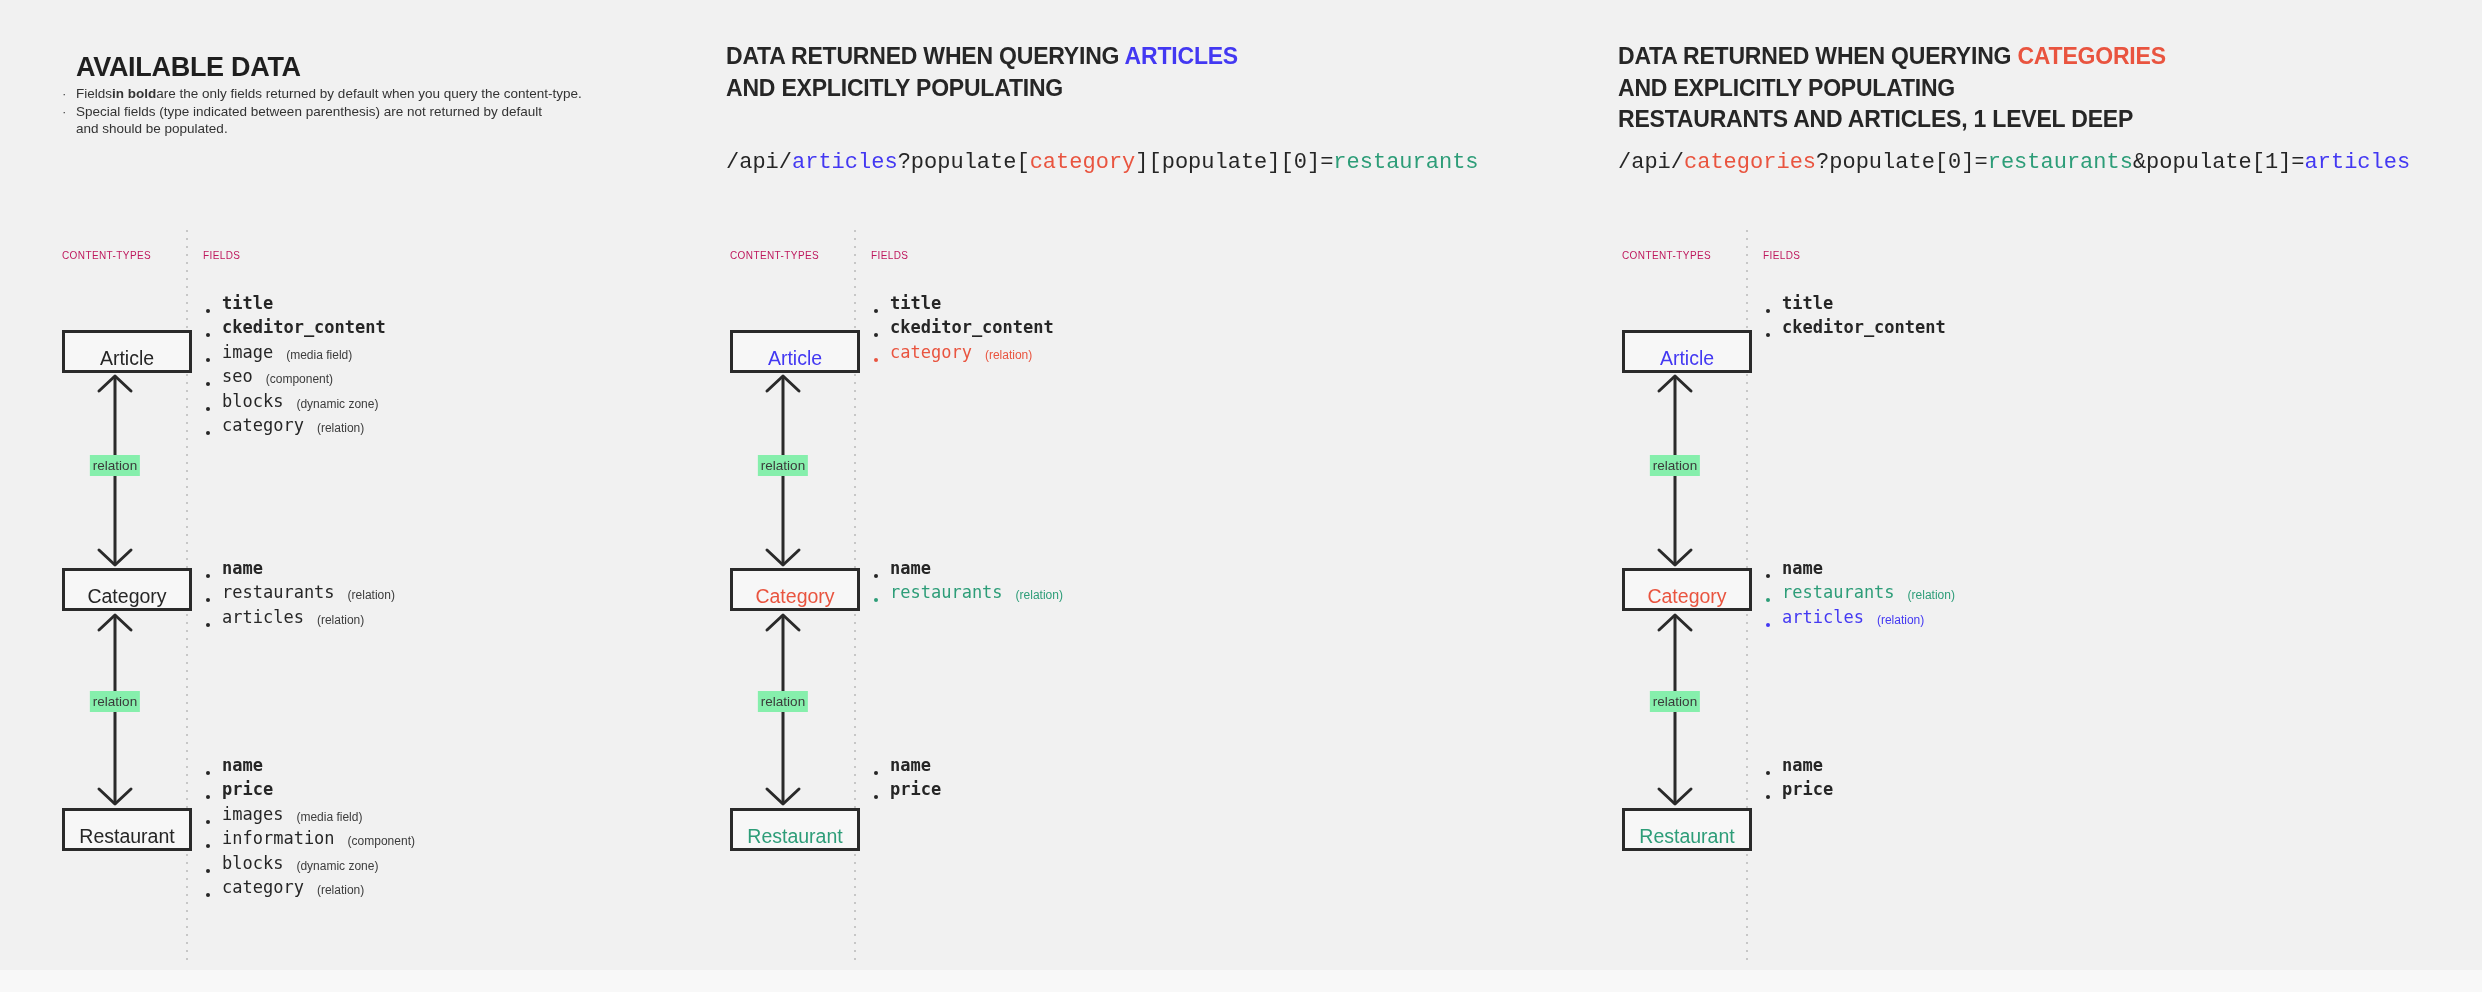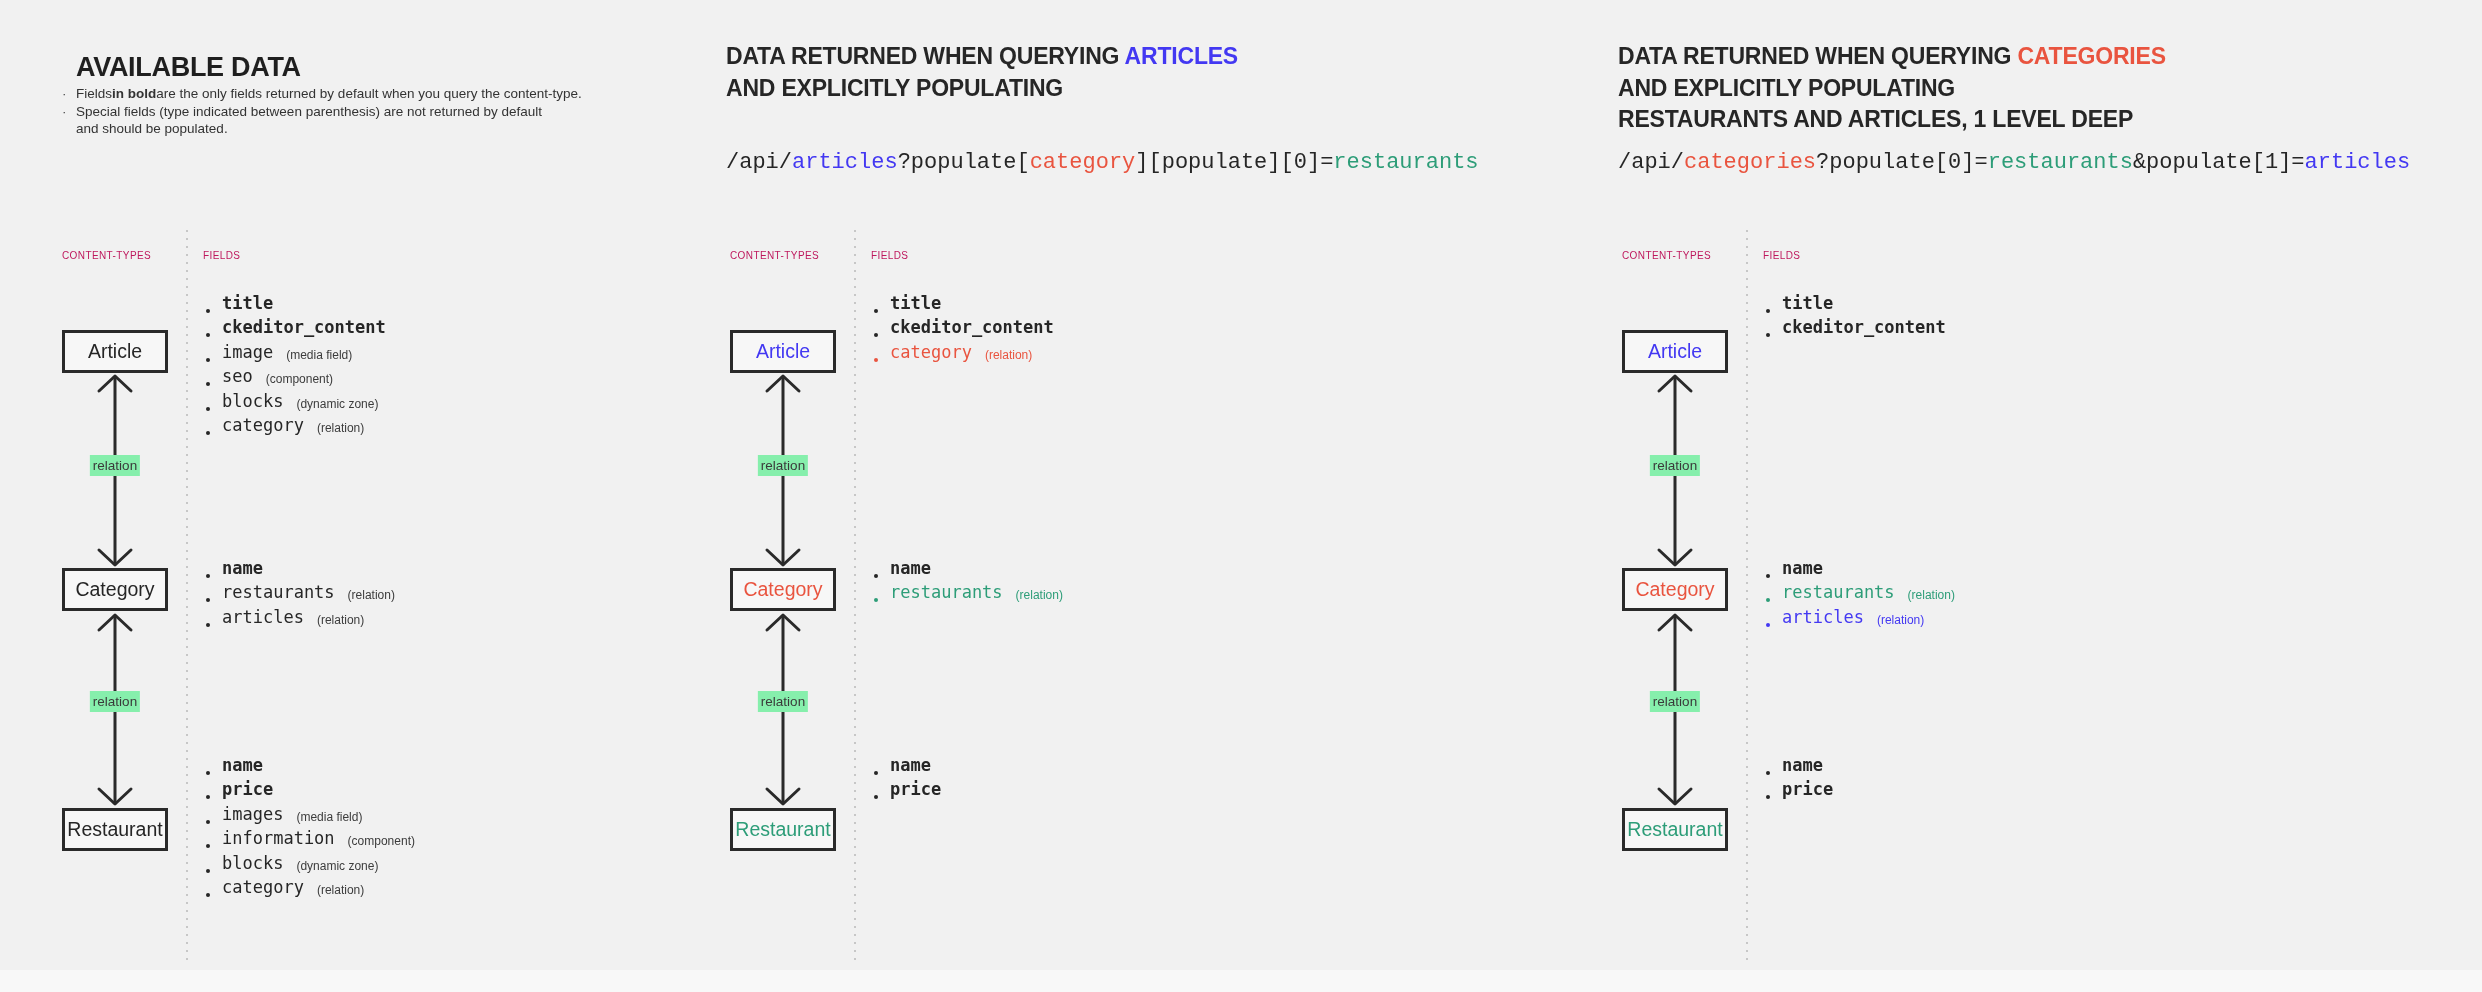--- a/index.html
+++ b/index.html
@@ -25,22 +25,22 @@
   .notes{position:absolute;top:85px;left:0;font-size:13.5px;line-height:17.5px;color:#333}
   .note-row{display:flex;white-space:nowrap}
   .note-bullet{width:14px;color:#4a4a4a}
 
   .hdr-label{position:absolute;top:250px;font-size:10px;color:#be185d;letter-spacing:0.4px;white-space:nowrap}
   .hdr-ct{left:0}
   .hdr-f{left:141px}
   .divider{position:absolute;left:124px;top:230px;width:2px;height:730px;
      background:repeating-linear-gradient(to bottom,#c7c7c7 0 2px,rgba(0,0,0,0) 2px 8px)}
 
-  .ct-box{position:absolute;left:0;width:106px;height:43px;box-sizing:border-box;
-     border:3px solid #2a2a2a;background:#f7f7f7;display:flex;align-items:center;
+  .ct-box{position:absolute;left:0;width:130px;height:43px;box-sizing:border-box;
+     border:3px solid #2a2a2a;background:#f7f7f7;display:flex;align-items:flex-end;
      justify-content:center;font-size:19.5px;white-space:nowrap}
   .box-article{top:330px}
   .box-category{top:568px}
   .box-restaurant{top:808px}
 
   .connector{position:absolute;left:31px;width:44px}
   .conn1{top:372px;height:197px}
   .conn2{top:611px;height:197px}
   .connector path{stroke:#2a2a2a;stroke-width:3;fill:none;stroke-linecap:round;stroke-linejoin:round}
   .rel-label{position:absolute;left:53px;transform:translateX(-50%);background:#86efac;

